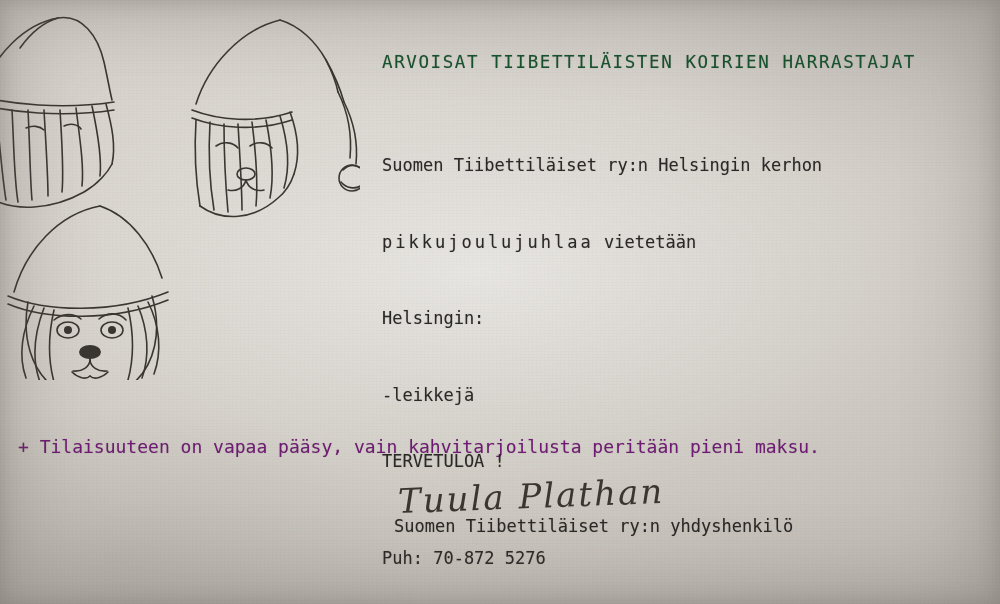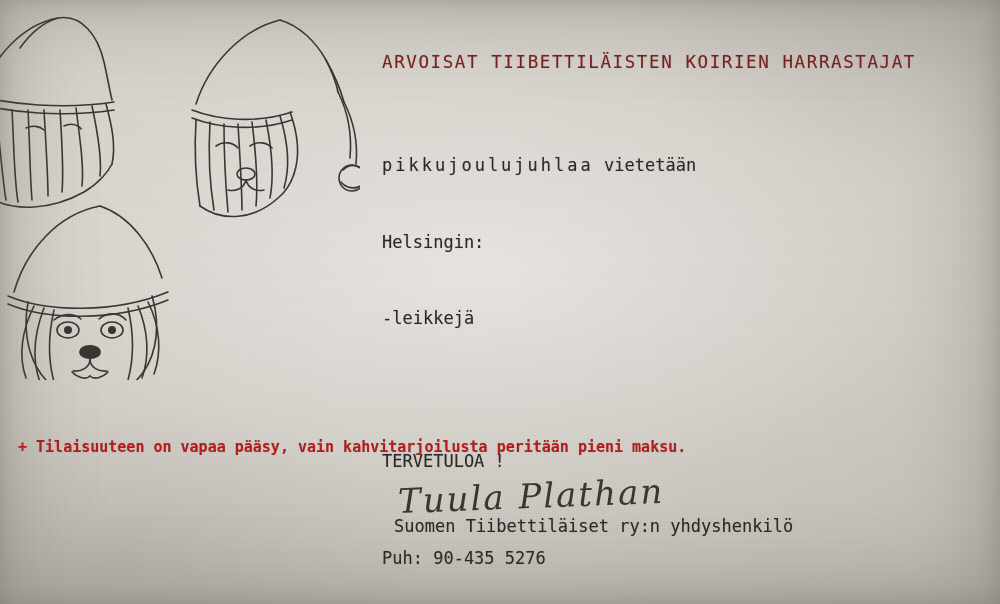--- a/index.html
+++ b/index.html
@@ -55,46 +55,45 @@
     position: absolute;
     left: 382px;
     top: 52px;
     width: 600px;
     color: #2c2a28;
   }
   .heading {
     font-size: 17.5px;
     letter-spacing: 1.6px;
     white-space: pre;
-    color: #7f1d1d;
+    color: #14532d;
     text-shadow: 0 0 1px rgba(60,55,50,0.35);
   }
   .body-block {
     margin-top: 30px;
     font-size: 17px;
     line-height: 25.5px;
     white-space: pre;
     color: #2b2927;
     text-shadow: 0 0 1px rgba(60,55,50,0.30);
   }
   .body-block .spaced {
     letter-spacing: 3.0px;
     margin-top: 25px;
   }
   .notes {
     position: absolute;
     left: 18px;
     top: 382px;
     width: 960px;
-    font-size: 15px;
+    font-size: 18px;
     line-height: 26px;
     white-space: pre;
-    color: #b91c1c;
-    text-shadow: 0 0 1px rgba(60,55,50,0.30);
-    font-weight: bold;
+    color: #701a75;
+    text-shadow: 0 0 1px rgba(60,55,50,0.30);
   }
   .closing {
     position: absolute;
     left: 382px;
     top: 448px;
     width: 600px;
     font-size: 17px;
     line-height: 26px;
     white-space: pre;
     color: #2b2927;
@@ -235,20 +234,21 @@
         <path d="M98 386 c 0 8, -1 12, -2 15"></path>
         <path d="M114 382 c -2 8, -4 12, -5 15"></path>
       </g>
     </svg>
   </div>
 
   <div class="text-col">
     <div class="heading">ARVOISAT TIIBETTILÄISTEN KOIRIEN HARRASTAJAT</div>
 
     <div class="body-block">
+      <div>Suomen Tiibettiläiset ry:n Helsingin kerhon</div>
       <div><span class="spaced">pikkujoulujuhlaa</span><span> vietetään</span></div>
       <div>Helsingin:</div>
       <div>-leikkejä</div>
       
       
       
       
       
     </div>
   </div>
@@ -257,17 +257,17 @@
     <div>+ Tilaisuuteen on vapaa pääsy, vain kahvitarjoilusta peritään pieni maksu.</div>
   </div>
 
   <div class="closing">TERVETULOA !</div>
 
   <div class="sig-wrap">
     <div class="sig-text">Tuula Plathan</div>
   </div>
 
   <div class="sig-line2">Suomen Tiibettiläiset ry:n yhdyshenkilö</div>
-  <div class="phone">Puh: 90-435 5276</div>
+  <div class="phone">Puh: 70-872 5276</div>
 
   <div id="grain"></div>
   <div id="edgeshadow"></div>
 </div>
 
 </body></html>

